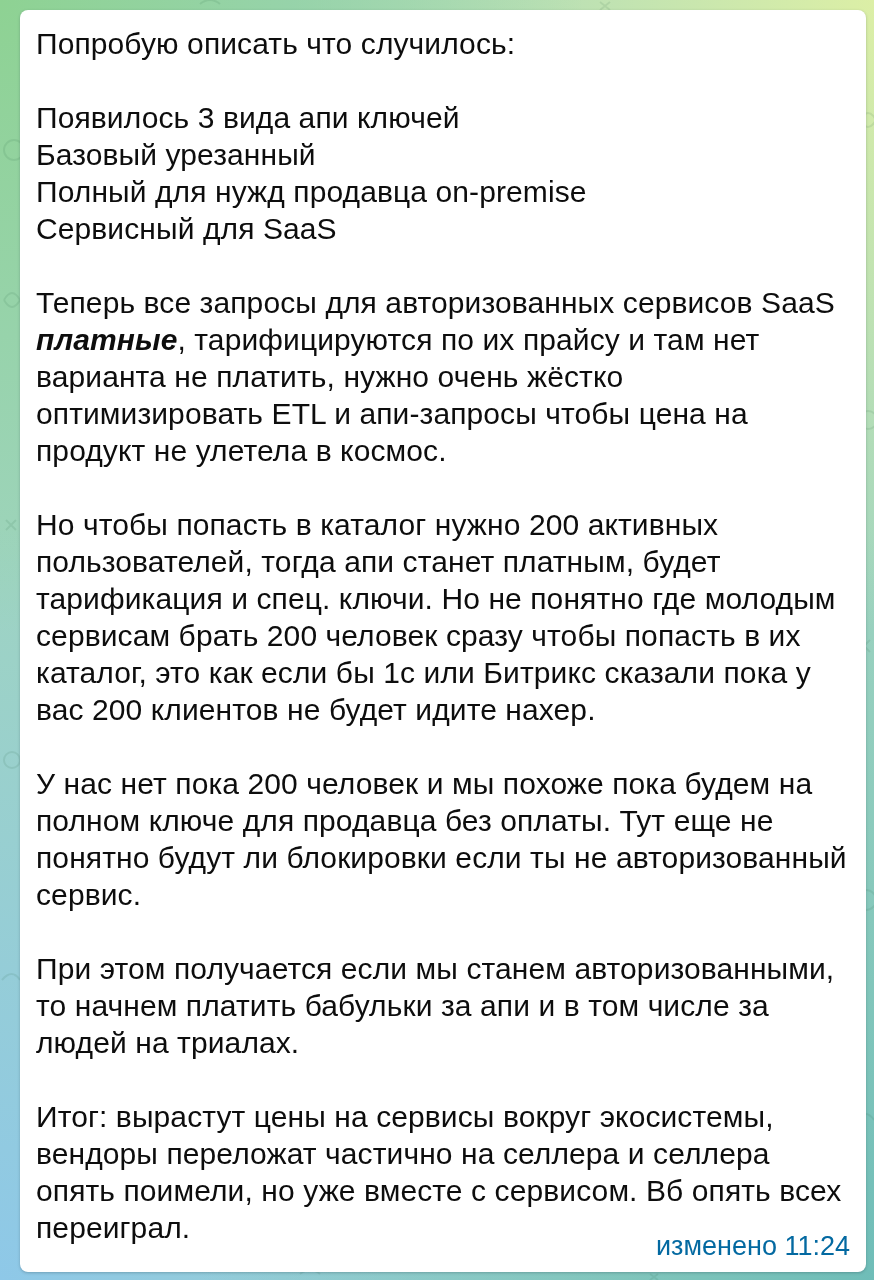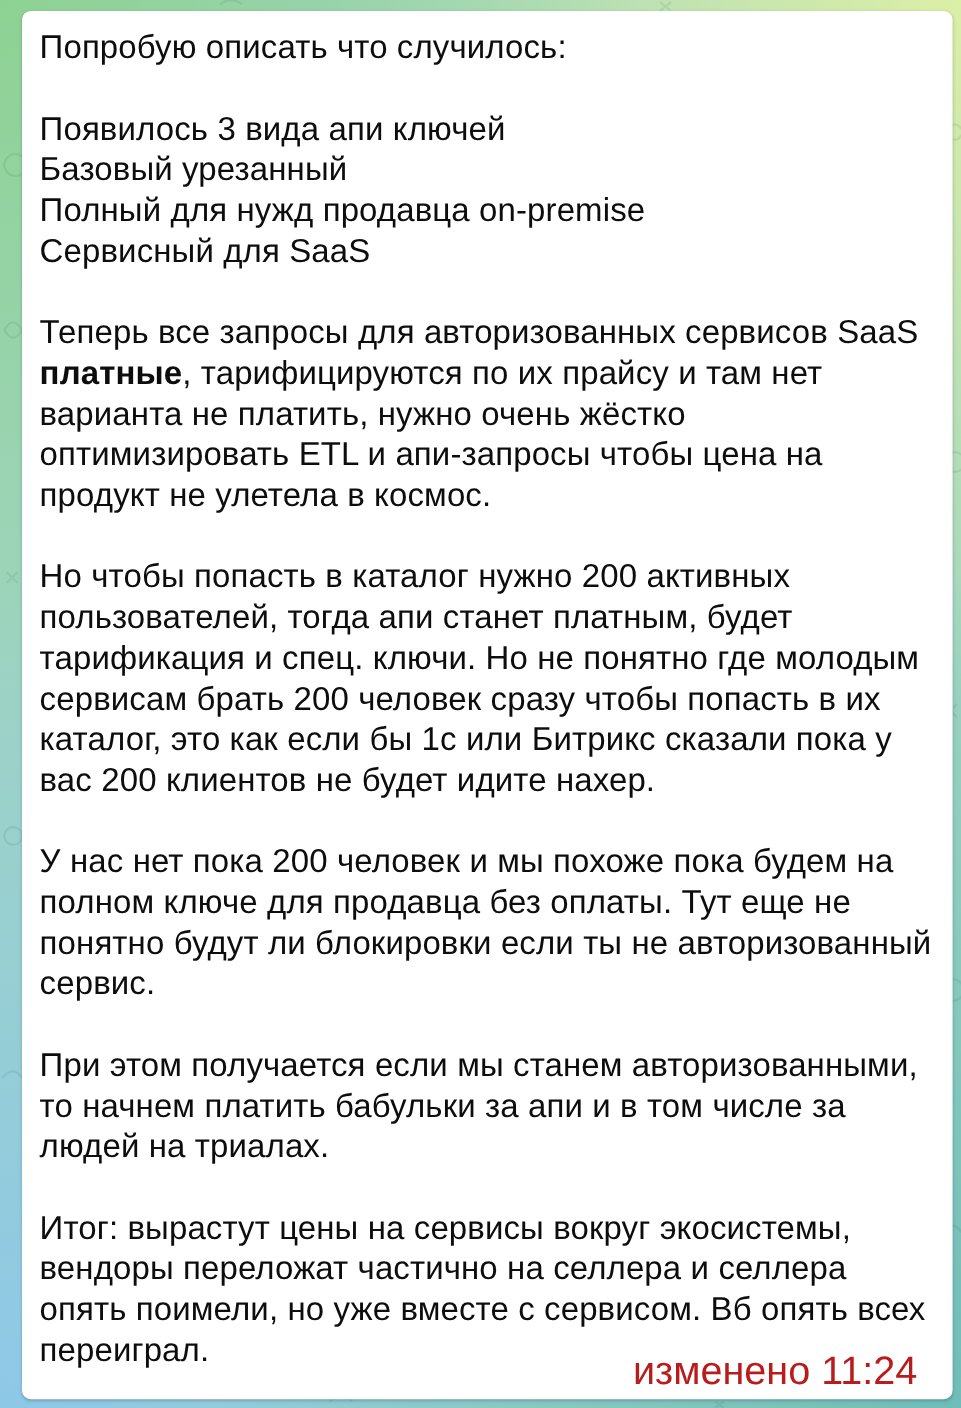--- a/index.html
+++ b/index.html
@@ -48,29 +48,30 @@
 
   .msg-text {
     white-space: pre-wrap;
     font-size: 30px;
     line-height: 37px;
     color: #0d0d0d;
     letter-spacing: 0.1px;
   }
   .msg-text .b {
     font-weight: 700;
+    font-style: italic;
   }
 
   .msg-meta {
     position: absolute;
-    right: 32px;
+    right: 16px;
     bottom: 11px;
-    font-size: 36px;
+    font-size: 27px;
     line-height: 30px;
-    color: #b91c1c;
+    color: #0369a1;
     white-space: nowrap;
   }
 </style>
 </head>
 <body>
 
 <div class="chat-bg">
   <svg class="doodles" viewBox="0 0 874 1280" xmlns="http://www.w3.org/2000/svg" fill="none" stroke="#1f5c3a" stroke-width="2">
     <circle cx="14" cy="150" r="10"></circle>
     <path d="M4 300 q8 -14 16 0 q-8 14 -16 0"></path>

